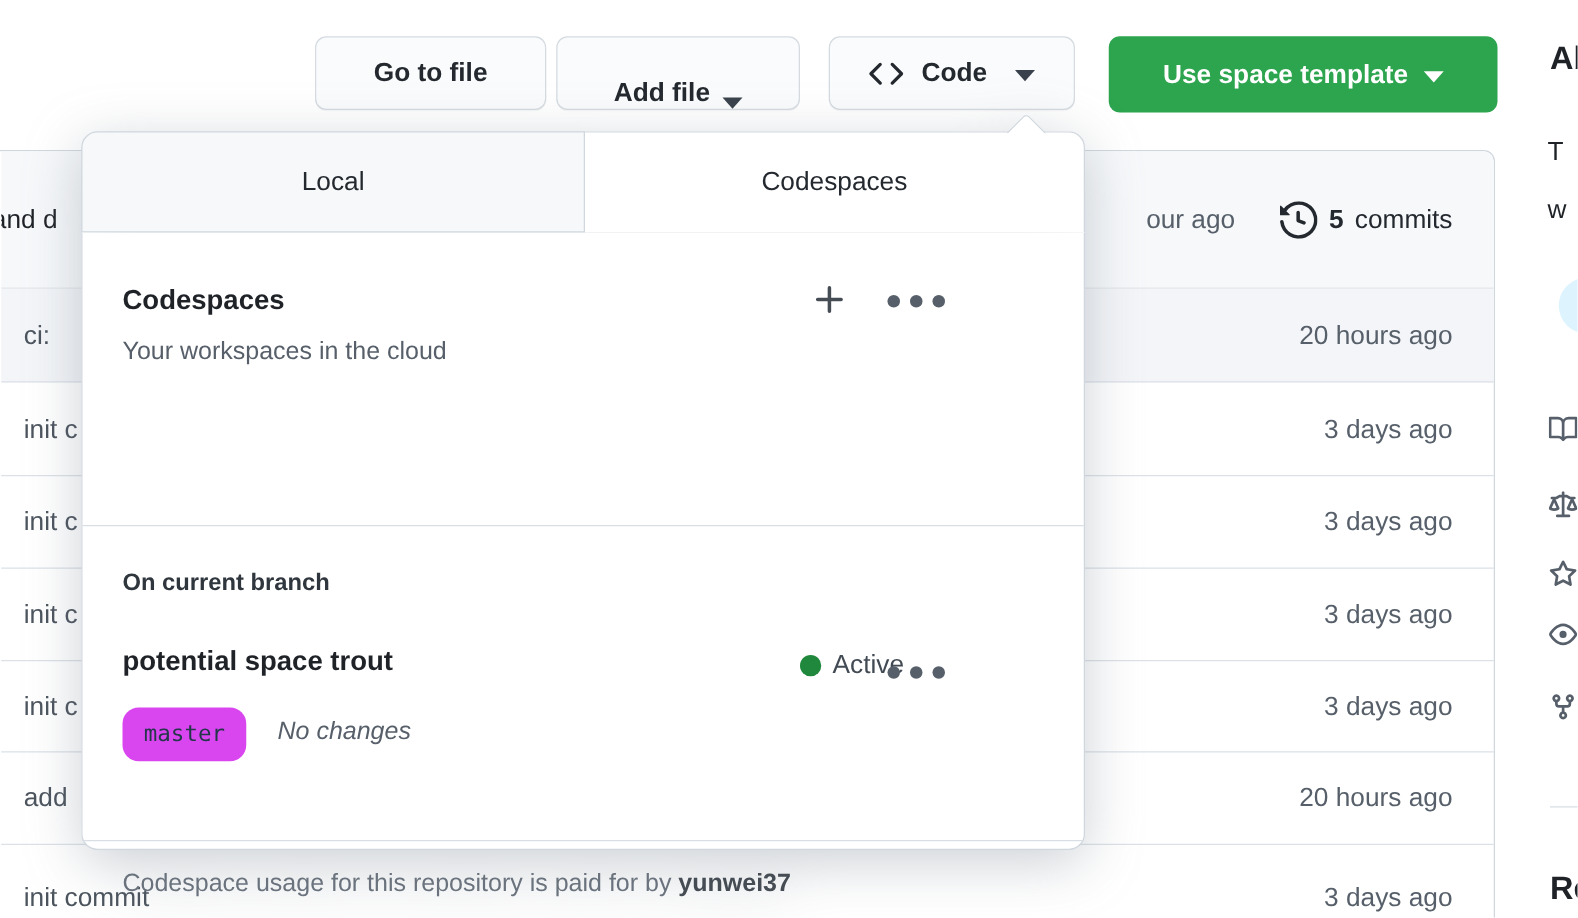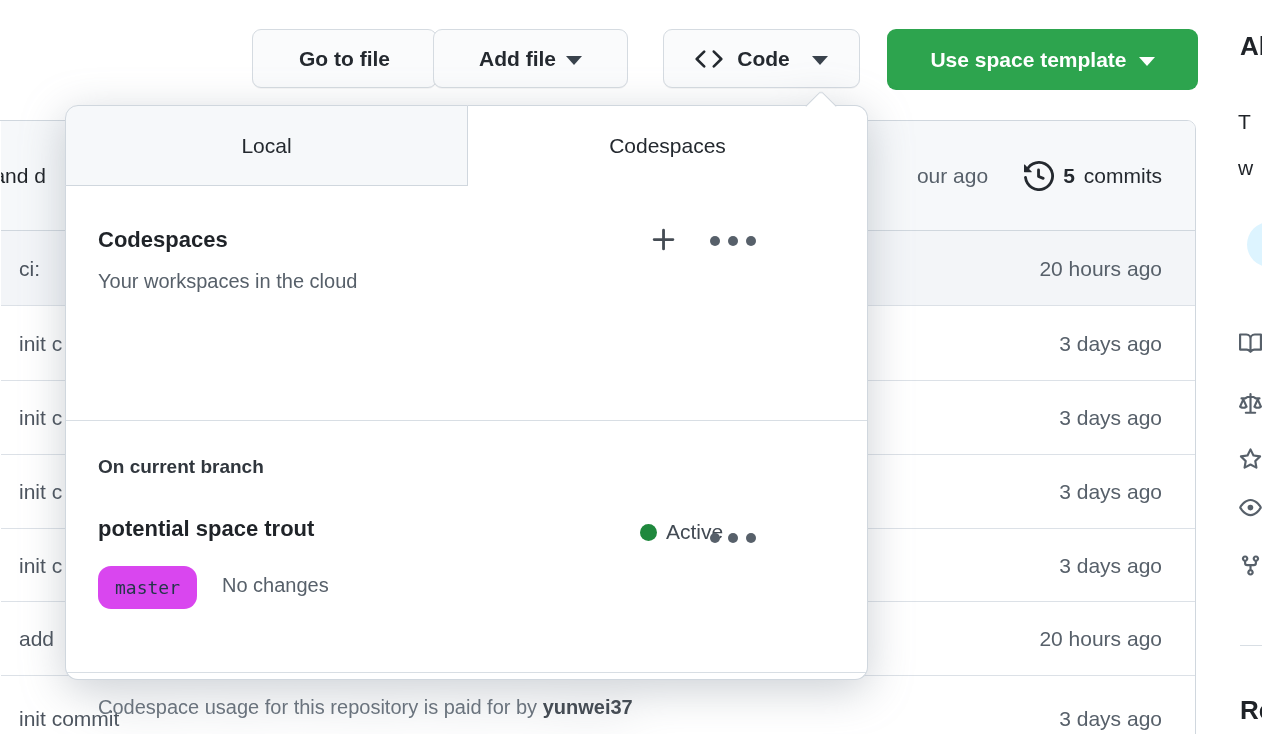--- a/index.html
+++ b/index.html
@@ -62,21 +62,21 @@
   .kebab i { width:10px; height:10px; border-radius:50%; background:#57606a; }
   .dd-divider { position:absolute; left:0; width:100%; height:0; border-top:1.5px solid #d8dee4; }
   .dd-section-label { position:absolute; left:32px; top:270px; font-size:19px; font-weight:700; color:#30363d; }
   .cs-name { position:absolute; left:32px; top:330px; font-size:22px; font-weight:700; color:#1f2328; cursor:pointer; }
   .cs-status { position:absolute; left:574px; top:334px; display:flex; align-items:center; gap:9px; }
   .status-dot { width:17px; height:17px; border-radius:50%; background:#1f883d; }
   .cs-status span { font-size:21px; color:#424a53; }
   .branch-pill { position:absolute; left:32px; top:380px; height:43px; padding:0 17px;
     background:#d946ef; border-radius:13px; display:flex; align-items:center;
     font-family:"DejaVu Sans Mono","Liberation Mono",monospace; font-size:18px; color:#24364a; }
-  .no-changes { position:absolute; left:156px; top:388px; font-size:20px; color:#57606a; }
+  .no-changes { position:absolute; left:156px; top:388px; font-size:20px; font-style:italic; color:#57606a; }
   .dd-footer { position:absolute; left:32px; top:510px; font-size:20px; color:#6a737d; }
   .dd-footer b { color:#454c54; font-weight:700; }
 
   
   .sidebar { position:absolute; left:1240px; top:0; width:120px; height:734px; z-index:2; }
   .about-h { position:absolute; left:0; top:31px; font-size:26px; font-weight:700; color:#1f2328; }
   .desc-line { position:absolute; left:-2px; font-size:21px; color:#1f2328; }
   .topic-pill { position:absolute; left:7px; top:222px; width:90px; height:45px;
     border-radius:23px; background:#ddf4ff; cursor:pointer; }
   .side-icon { position:absolute; left:-1px; color:#57606a; cursor:pointer; }
@@ -150,21 +150,21 @@
         </div>
         <span class="row-time" style="line-height: 85px;">3 days ago</span>
       </div>
     </div>
 </div>
 <div class="emoji-sliver"></div>
 
 <button class="btn-light" style="left:252px; width:185px;">
   <span>Go to file</span>
 </button>
-<button class="btn-light" style="left:433px; width:195px;">
+<button class="btn-light" style="left:445px; width:195px;align-items:flex-end;">
   <span>Add file</span>
   <span class="caret"></span>
 </button>
 <button class="btn-light" style="left:663px; width:197px; gap:14px;">
   <span>
     <svg width="28" height="28" viewBox="0 0 16 16" fill="#24292f">
         <path d="m11.28 3.22 4.25 4.25a.75.75 0 0 1 0 1.06l-4.25 4.25a.749.749 0 0 1-1.275-.326.749.749 0 0 1 .215-.734L13.94 8l-3.72-3.72a.749.749 0 0 1 .326-1.275.749.749 0 0 1 .734.215Zm-6.56 0a.751.751 0 0 1 1.042.018.751.751 0 0 1 .018 1.042L2.06 8l3.72 3.72a.749.749 0 0 1-.326 1.275.749.749 0 0 1-.734-.215L.47 8.53a.75.75 0 0 1 0-1.06Z"></path>
       </svg>
   </span>
   <span>Code</span>

